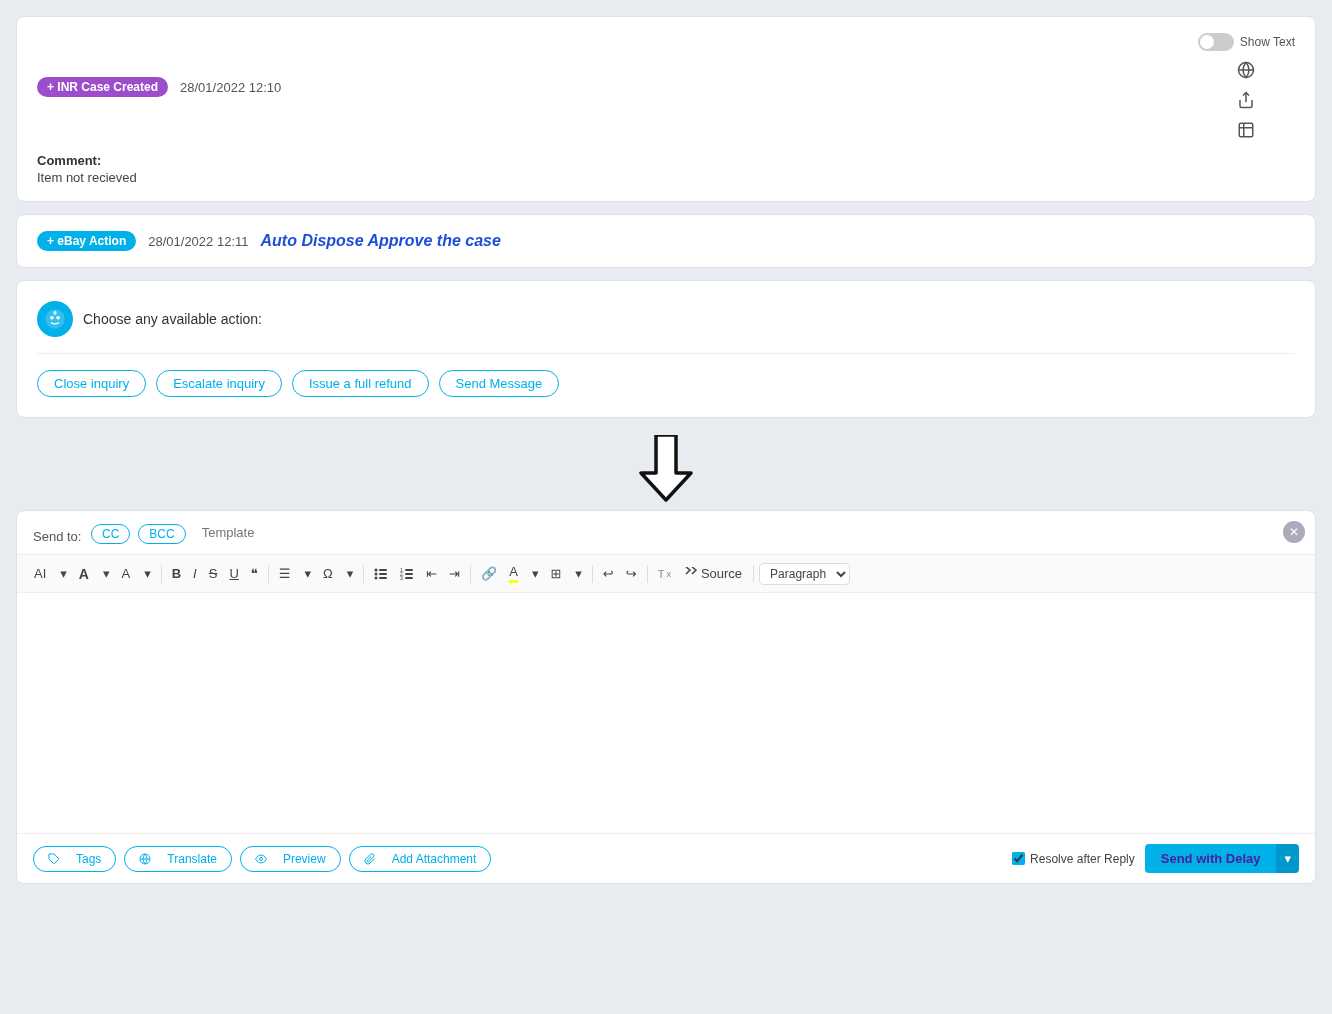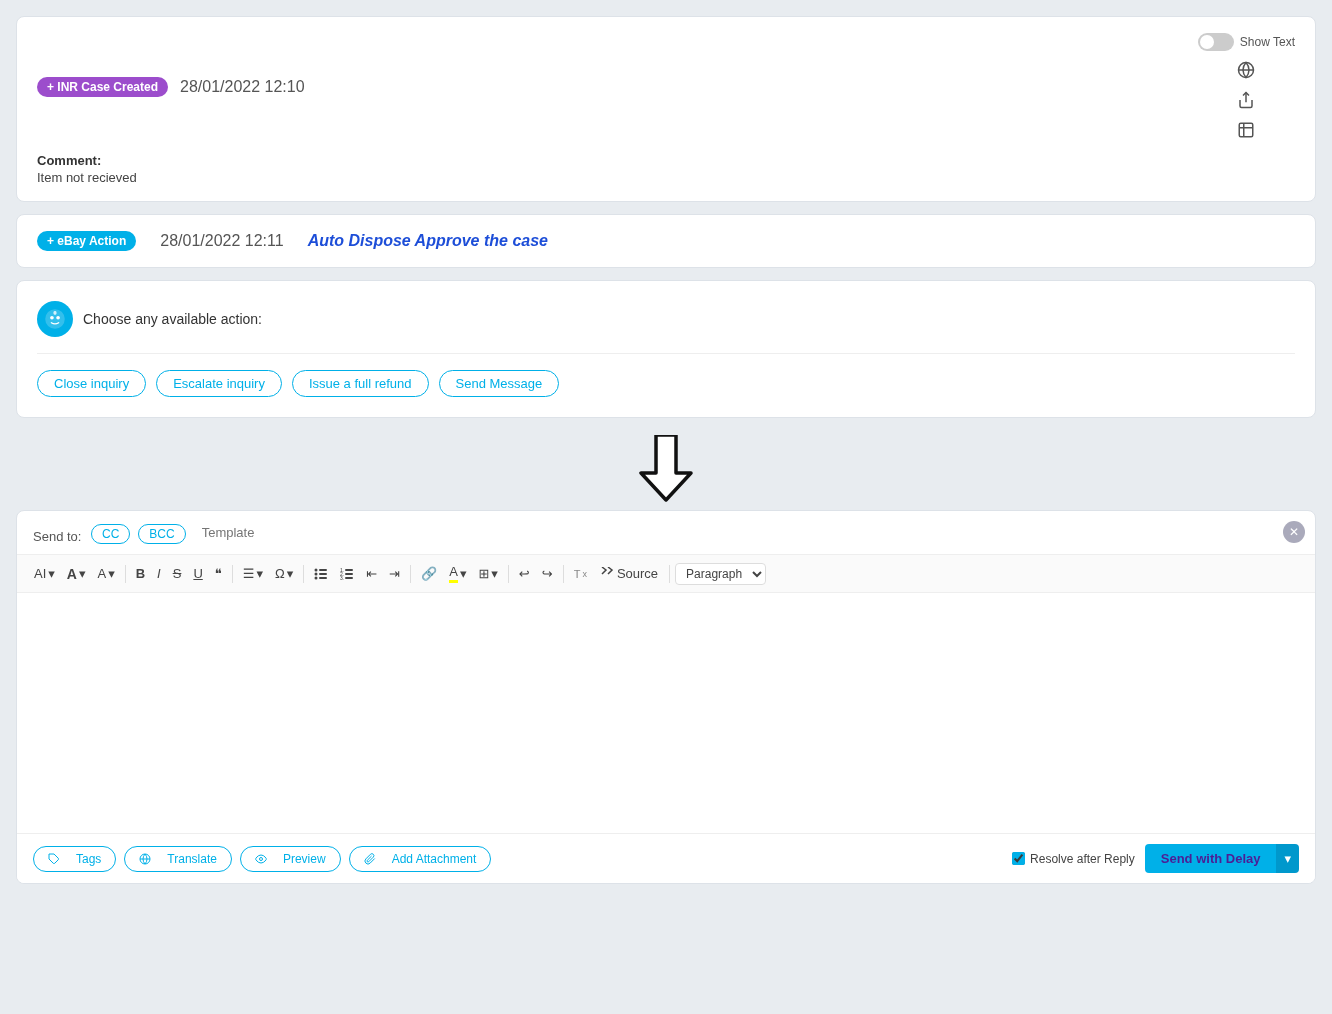--- a/index.html
+++ b/index.html
@@ -41,21 +41,21 @@
       background: #9c4dcc;
       color: #fff;
       border-radius: 12px;
       padding: 3px 10px;
       font-size: 12px;
       font-weight: 600;
       white-space: nowrap;
     }
     .timestamp {
       color: #555;
-      font-size: 16px;
+      font-size: 13px;
     }
     .card-inr-controls {
       display: flex;
       align-items: center;
       gap: 8px;
       flex-direction: column;
     }
     .toggle-container {
       display: flex;
       align-items: center;
@@ -101,21 +101,21 @@
     }
     .comment-text {
       color: #444;
       margin-top: 2px;
     }
 
     
     .card-ebay {
       display: flex;
       align-items: center;
-      gap: 24px;
+      gap: 12px;
     }
     .badge-ebay {
       background: #00b0e8;
       color: #fff;
       border-radius: 12px;
       padding: 3px 10px;
       font-size: 12px;
       font-weight: 600;
       white-space: nowrap;
     }
@@ -272,21 +272,21 @@
     .tb-btn.underline { text-decoration: underline; }
     .tb-sep {
       width: 1px;
       height: 18px;
       background: #ddd;
       margin: 0 3px;
     }
     .tb-dropdown {
       display: flex;
       align-items: center;
-      gap: 2px;
+      gap: 14px;
       padding: 3px 5px;
       cursor: pointer;
       border: none;
       background: none;
       font-size: 13px;
       color: #444;
       border-radius: 3px;
     }
     .paragraph-select {
       border: 1px solid #ddd;

